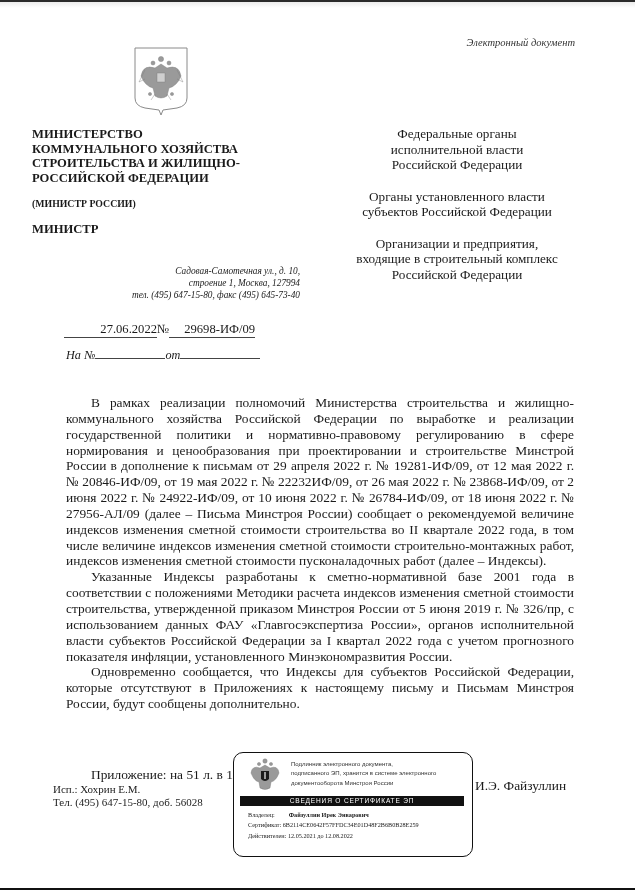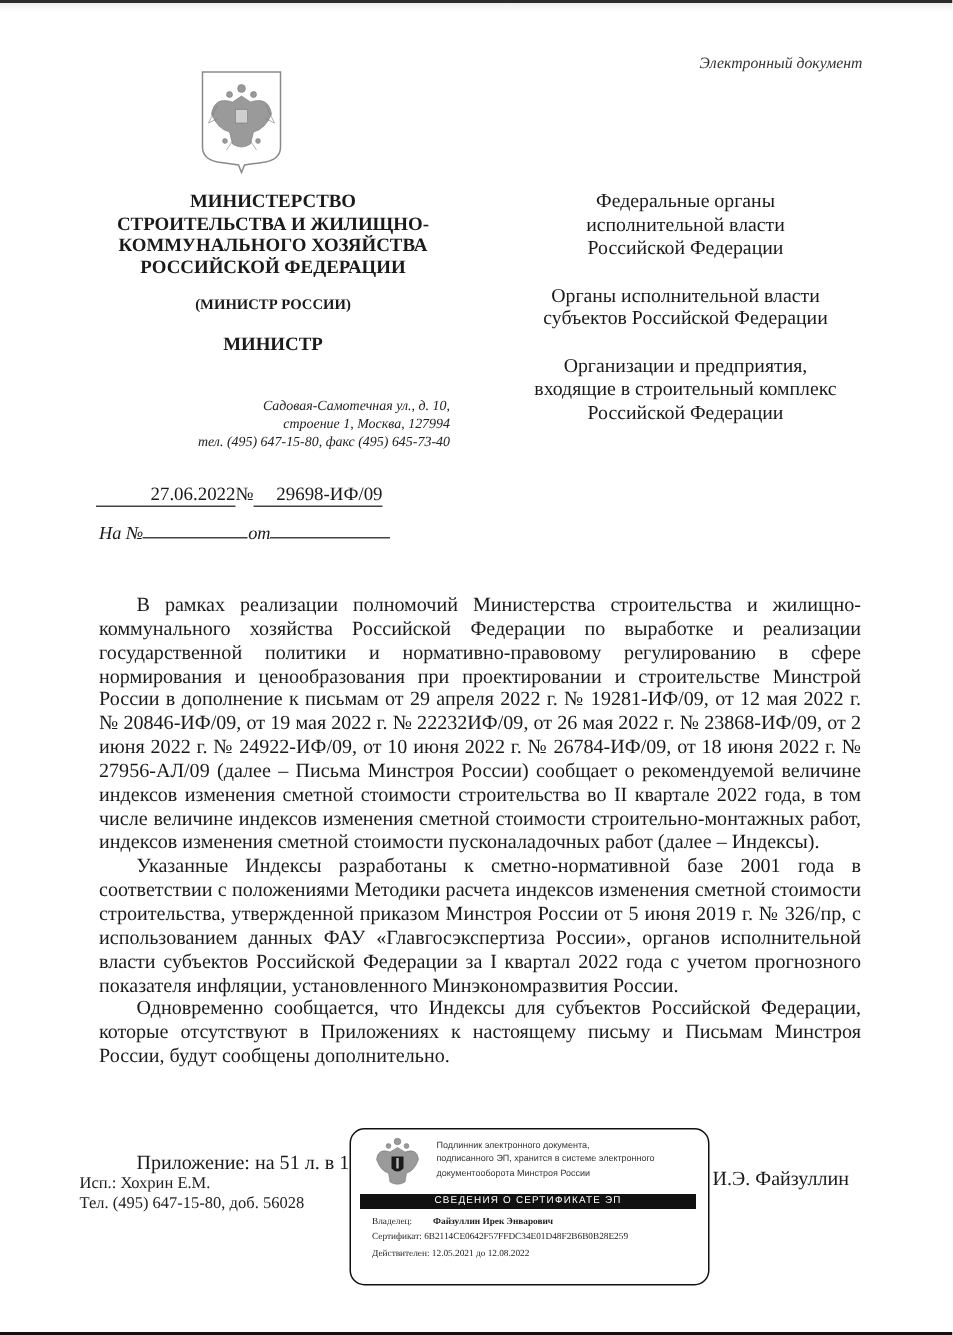--- a/index.html
+++ b/index.html
@@ -9,21 +9,21 @@
       font-family: "Liberation Serif", serif;
     }
     .topbar { position: absolute; left: 0; top: 0; width: 635px; height: 2px; background: #2b2b2b; }
     .topshade { position: absolute; left: 0; top: 2px; width: 635px; height: 6px; background: linear-gradient(#ececec, #ffffff); }
     .bottombar { position: absolute; left: 0; bottom: 0; width: 635px; height: 2px; background: #111; }
 
     .edoc { position: absolute; right: 60px; top: 37px; font-size: 10.5px; font-style: italic; color: #333; }
 
     .emblem { position: absolute; left: 133px; top: 46px; width: 56px; height: 70px; }
 
-    .left-head { position: absolute; left: 52px; top: 127px; width: 260px; text-align: center; }
+    .left-head { position: absolute; left: 32px; top: 127px; width: 260px; text-align: left; }
     .org-name { font-weight: bold; font-size: 12.6px; line-height: 14.6px; margin: 0; }
     .org-short { font-weight: bold; font-size: 9.8px; margin-top: 13px; }
     .org-title { font-weight: bold; font-size: 12.6px; margin-top: 13px; }
 
     .address { position: absolute; left: 40px; top: 265px; width: 260px; text-align: right; font-style: italic; font-size: 9.3px; line-height: 12px; color: #222; }
 
     .regline { position: absolute; left: 64px; top: 322px; width: 195px; font-size: 12.6px; }
     .regline .u { display: inline-block; border-bottom: 1px solid #444; text-align: right; }
     .regline .date { width: 93px; }
     .regline .num { width: 86px; }
@@ -78,22 +78,22 @@
     <rect x="24" y="27" width="8" height="9" fill="#cfcfcf"></rect>
     <path d="M22 48 L18 54 M34 48 L38 54" fill="none"></path>
     <circle cx="17" cy="48" r="1.6"></circle>
     <circle cx="39" cy="48" r="1.6"></circle>
   </g>
 </svg>
 
 <div class="left-head">
   <div class="org-name">
     <div>МИНИСТЕРСТВО</div>
+    <div>КОММУНАЛЬНОГО ХОЗЯЙСТВА</div>
     <div>СТРОИТЕЛЬСТВА И ЖИЛИЩНО-</div>
-    <div>КОММУНАЛЬНОГО ХОЗЯЙСТВА</div>
     <div>РОССИЙСКОЙ ФЕДЕРАЦИИ</div>
   </div>
   <div class="org-short">(МИНИСТР РОССИИ)</div>
   <div class="org-title">МИНИСТР</div>
 </div>
 
 <div class="address">
   <div>Садовая-Самотечная ул., д. 10,</div>
   <div>строение 1, Москва, 127994</div>
   <div>тел. (495) 647-15-80, факс (495) 645-73-40</div>
@@ -107,21 +107,21 @@
   <span>На №</span><span class="u u1"></span><span>от</span><span class="u u2"></span>
 </div>
 
 <div class="addressee">
   <p>
     <span>Федеральные органы</span><br>
     <span>исполнительной власти</span><br>
     <span>Российской Федерации</span>
   </p>
   <p>
-    <span>Органы исполнительной власти</span><br>
+    <span>Органы установленного власти</span><br>
     <span>субъектов Российской Федерации</span>
   </p>
   <p>
     <span>Организации и предприятия,</span><br>
     <span>входящие в строительный комплекс</span><br>
     <span>Российской Федерации</span>
   </p>
 </div>
 
 <div class="body-text">

